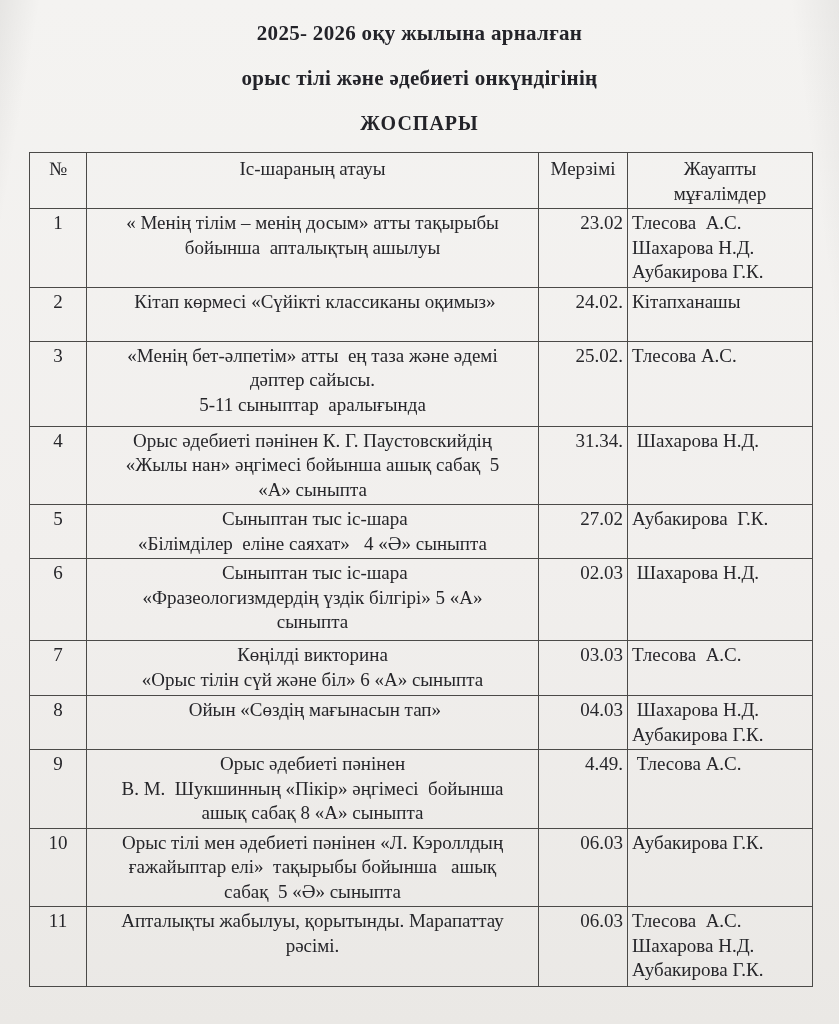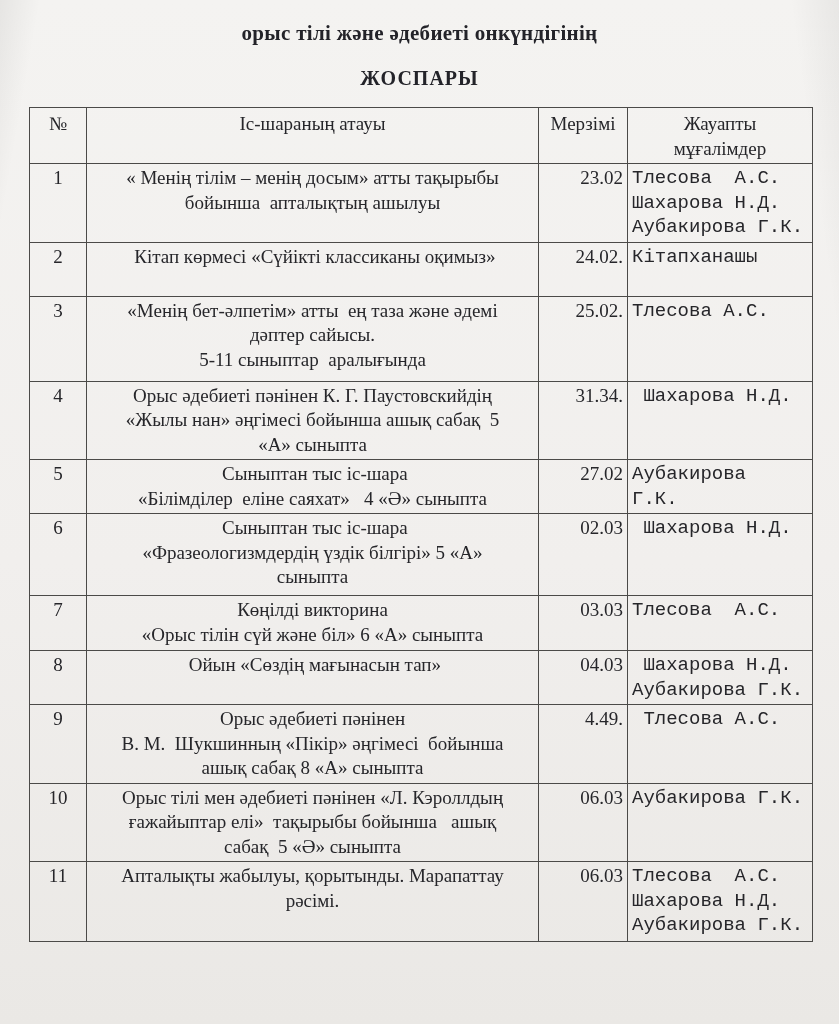--- a/index.html
+++ b/index.html
@@ -78,29 +78,29 @@
     padding-top: 4px;
   }
   td.cell-date {
     text-align: right;
     padding-top: 4px;
   }
   td.cell-teachers {
     text-align: left;
     padding-left: 11px;
     padding-top: 4px;
-    font-family: Liberation Mono, monospace;
   }
 </style>
 </head>
 <body>
 
 <div class="page">
 
   <div class="titles">
+    <div class="title-line">2025- 2026  оқу жылына арналған</div>
     <div class="title-line">орыс тілі және әдебиеті онкүндігінің</div>
     <div class="title-line title-3">ЖОСПАРЫ</div>
   </div>
 
   <table class="plan">
     <colgroup>
       <col class="c-num">
       <col class="c-activity">
       <col class="c-date">
       <col class="c-teachers">

